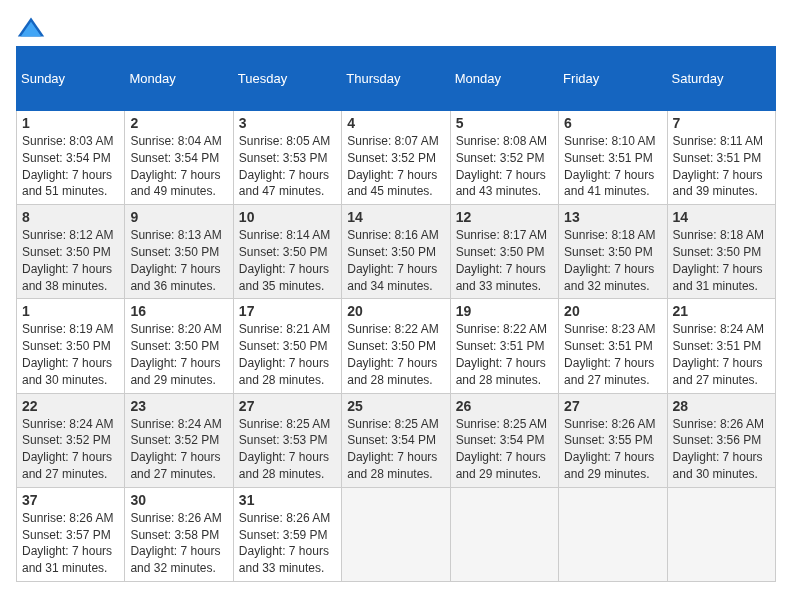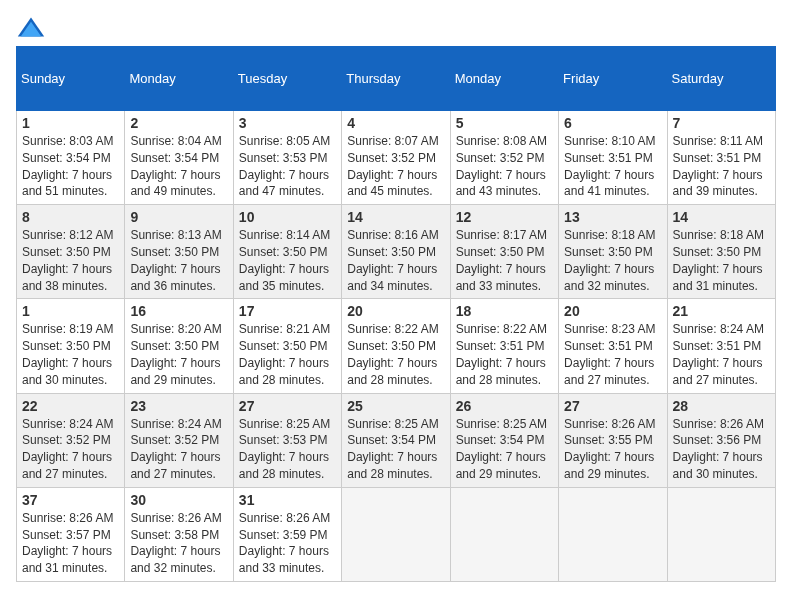--- a/index.html
+++ b/index.html
@@ -192,21 +192,21 @@
       </td>
         <td>
         <span class="day-number">17</span>
         <span class="day-info">Sunrise: 8:21 AM<br>Sunset: 3:50 PM<br>Daylight: 7 hours and 28 minutes.</span>
       </td>
         <td>
         <span class="day-number">20</span>
         <span class="day-info">Sunrise: 8:22 AM<br>Sunset: 3:50 PM<br>Daylight: 7 hours and 28 minutes.</span>
       </td>
         <td>
-        <span class="day-number">18</span>
+        <span class="day-number">19</span>
         <span class="day-info">Sunrise: 8:22 AM<br>Sunset: 3:51 PM<br>Daylight: 7 hours and 28 minutes.</span>
       </td>
         <td>
         <span class="day-number">20</span>
         <span class="day-info">Sunrise: 8:23 AM<br>Sunset: 3:51 PM<br>Daylight: 7 hours and 27 minutes.</span>
       </td>
         <td>
         <span class="day-number">21</span>
         <span class="day-info">Sunrise: 8:24 AM<br>Sunset: 3:51 PM<br>Daylight: 7 hours and 27 minutes.</span>
       </td>

